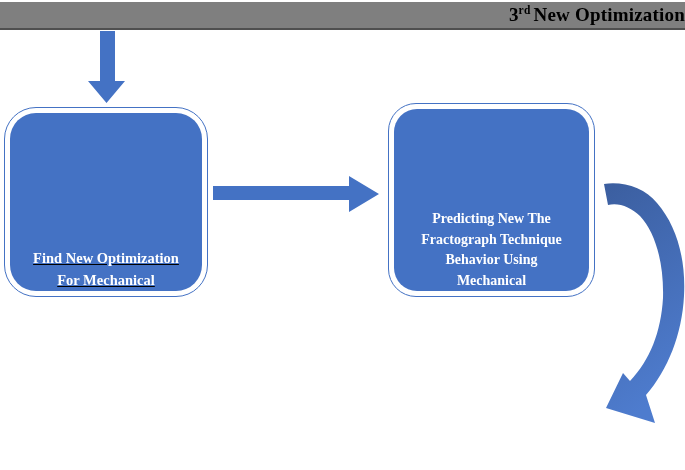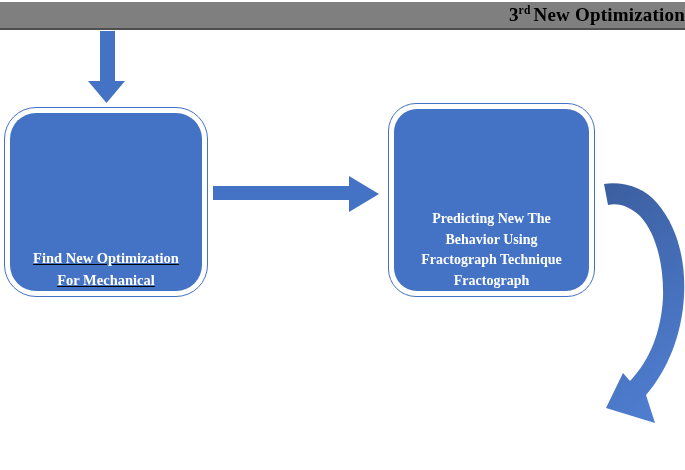--- a/index.html
+++ b/index.html
@@ -81,23 +81,23 @@
     </div>
   </div>
 
   <svg class="arrow-svg" style="left:213px; top:173px;" width="167" height="42" viewBox="0 0 167 42">
     <polygon points="0,13 136,13 136,3 166,21 136,39 136,27 0,27" style="fill:var(--arrow,#4472c4)"></polygon>
   </svg>
 
   <div class="shape-outer" id="box2">
     <div class="shape-inner">
       <div class="line">Predicting New The</div>
+      <div class="line">Fractograph Technique</div>
       <div class="line">Behavior Using</div>
-      <div class="line">Fractograph Technique</div>
-      <div class="line">Fractograph</div>
+      <div class="line">Mechanical</div>
     </div>
   </div>
 
   <svg class="arrow-svg" style="left:597px; top:182px;" width="88" height="248" viewBox="0 0 88 248">
     <defs>
       <linearGradient id="curveGrad" x1="0" y1="0" x2="0.25" y2="1">
         <stop offset="0" style="stop-color:var(--curved-arrow-dark,#3b5e9f)"></stop>
         <stop offset="1" style="stop-color:var(--curved-arrow-light,#4e7cce)"></stop>
       </linearGradient>
     </defs>

